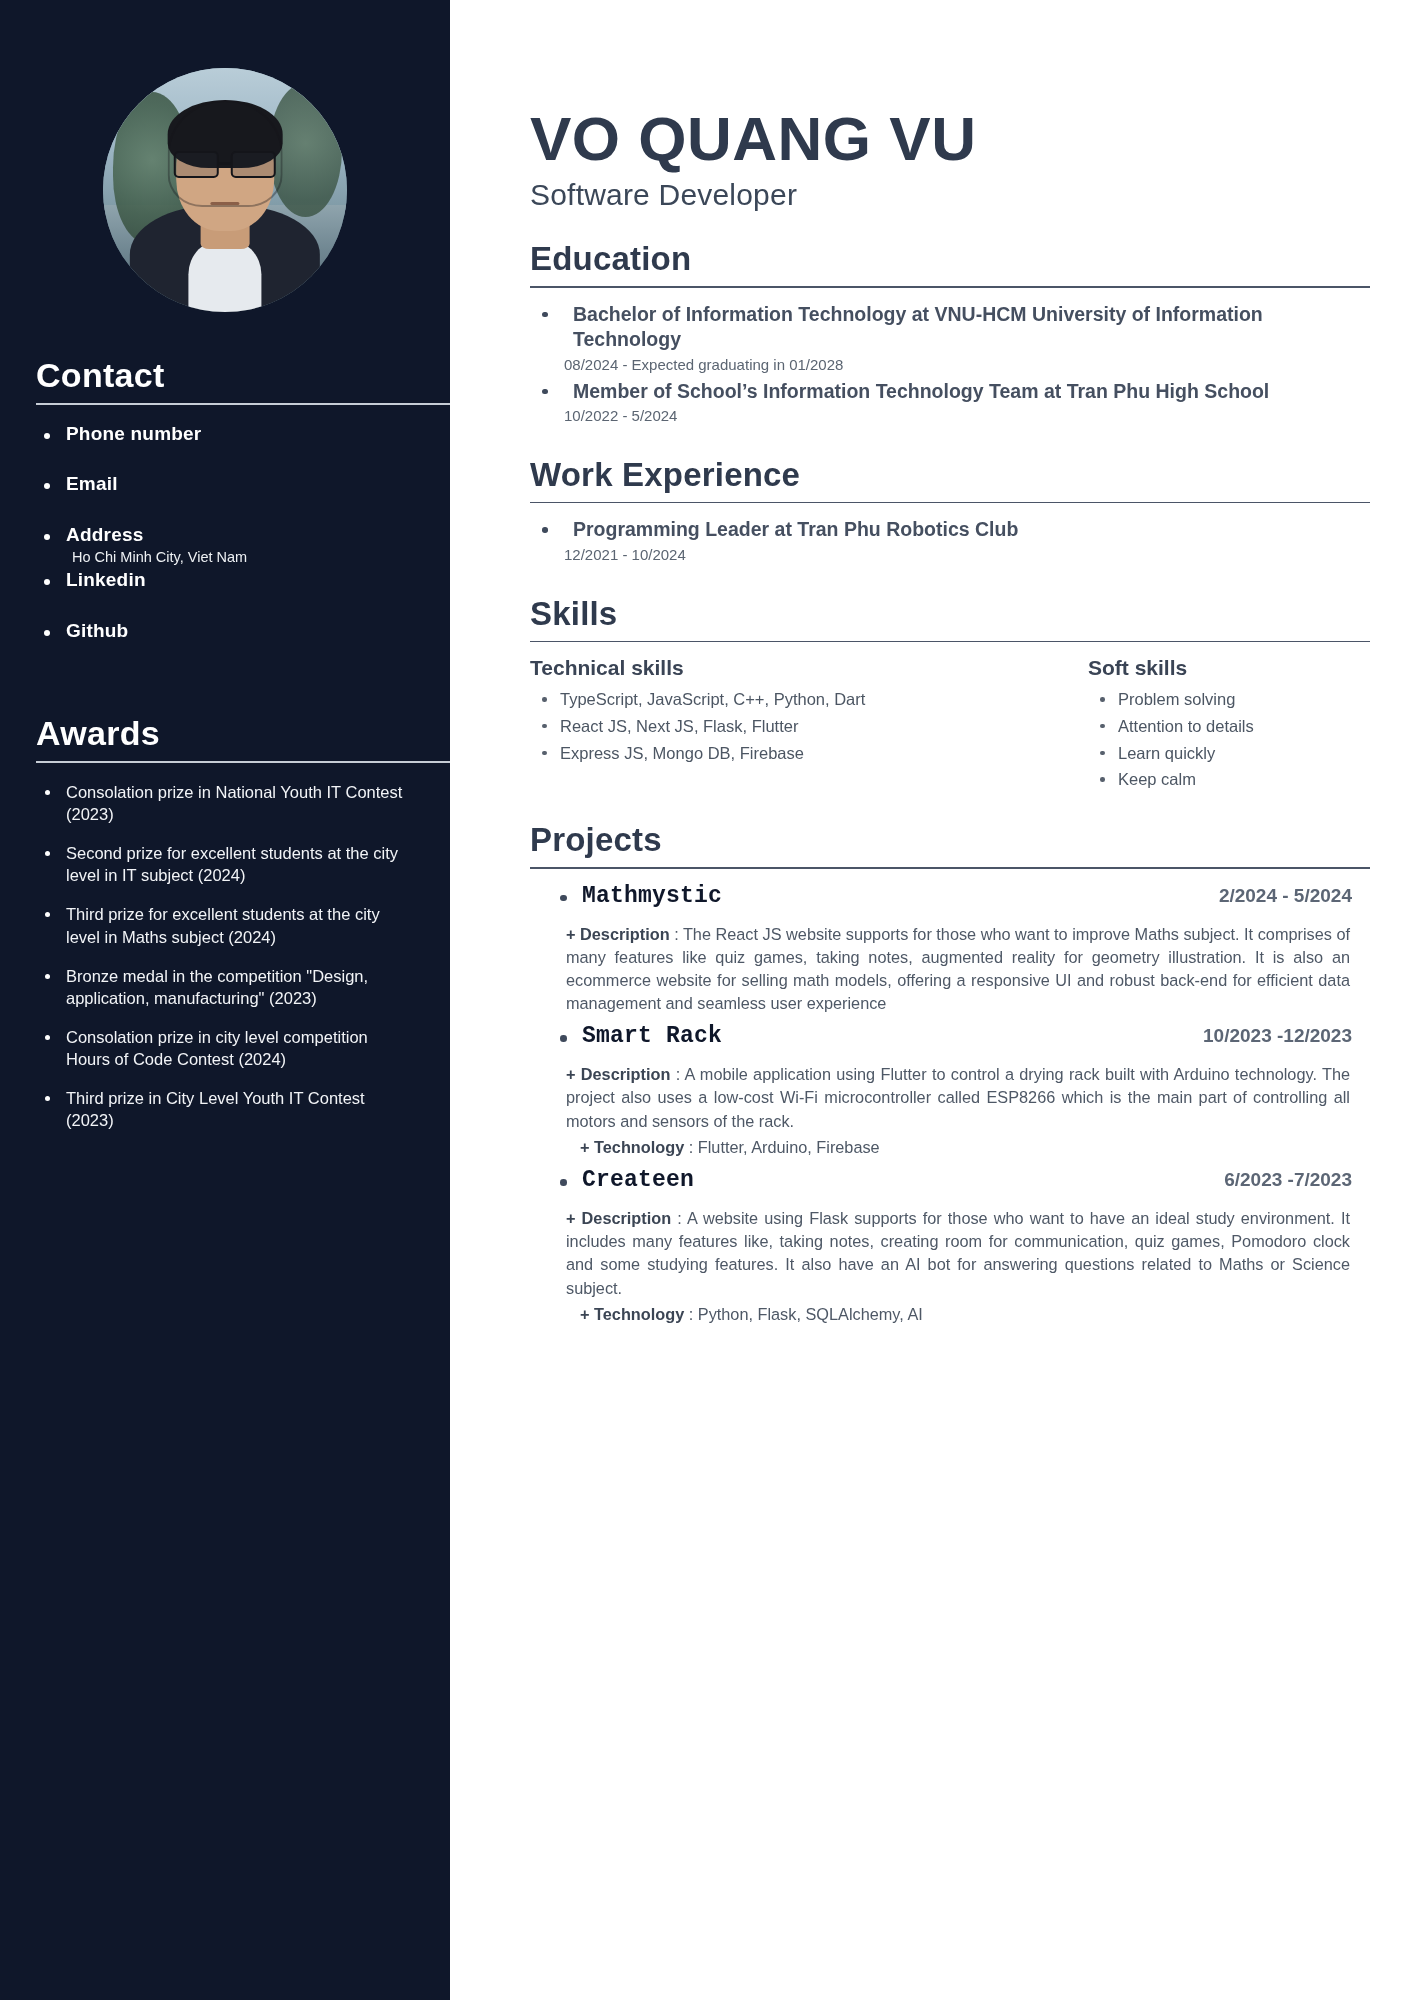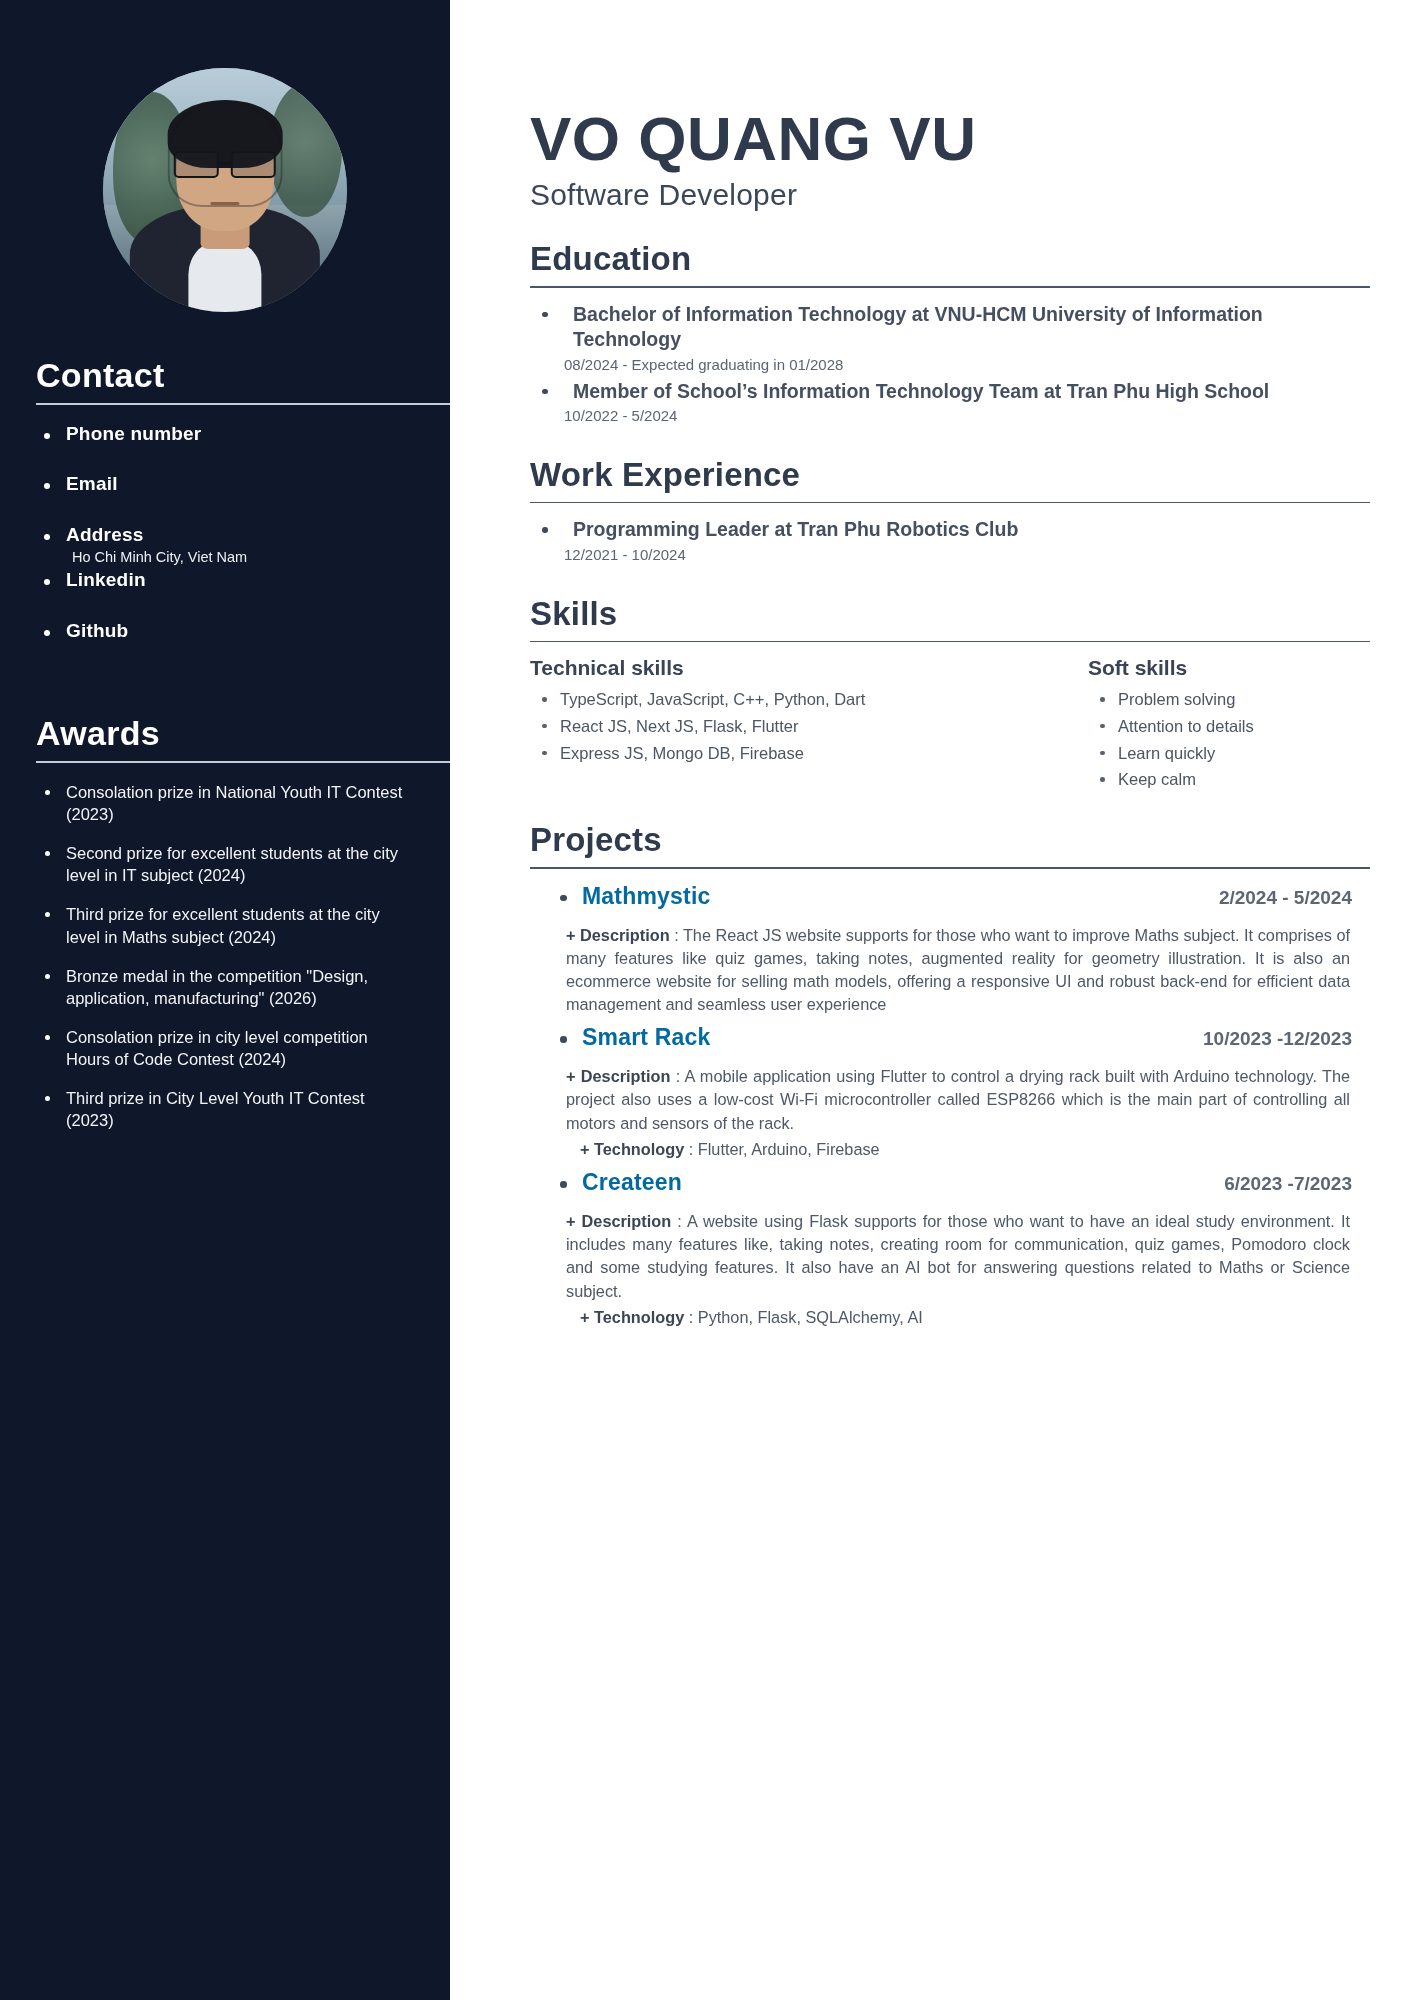--- a/index.html
+++ b/index.html
@@ -261,22 +261,23 @@
     position: absolute;
     left: 30px;
     top: 12px;
     width: 6.5px; height: 6.5px;
     border-radius: 50%;
     background: #3f4a5c;
   }
   .proj-name {
     font-size: 23px;
     font-weight: 700;
-    color: #0369a1;
+    color: #0f172a;
     letter-spacing: .2px;
+    font-family: Liberation Mono, monospace;
   }
   .proj-date {
     font-size: 19px;
     font-weight: 700;
     color: #5c6675;
     white-space: nowrap;
     padding-right: 18px;
   }
   .proj-body {
     padding-left: 36px;
@@ -356,21 +357,21 @@
     </div>
 
     <div class="side-section">
       <div class="side-title">Awards</div>
       <div class="side-rule full"></div>
 
       <ul class="awards-list">
         <li>Consolation prize in National Youth IT Contest (2023)</li>
         <li>Second prize for excellent students at the city level in IT subject (2024)</li>
         <li>Third prize for excellent students at the city level in Maths subject (2024)</li>
-        <li>Bronze medal in the competition "Design, application, manufacturing" (2026)</li>
+        <li>Bronze medal in the competition "Design, application, manufacturing" (2023)</li>
         <li>Consolation prize in city level competition Hours of Code Contest (2024)</li>
         <li>Third prize in City Level Youth IT Contest (2023)</li>
       </ul>
     </div>
   </aside>
 
   <main class="main">
 
     <h1 class="name">VO QUANG VU</h1>
     <div class="role">Software Developer</div>

